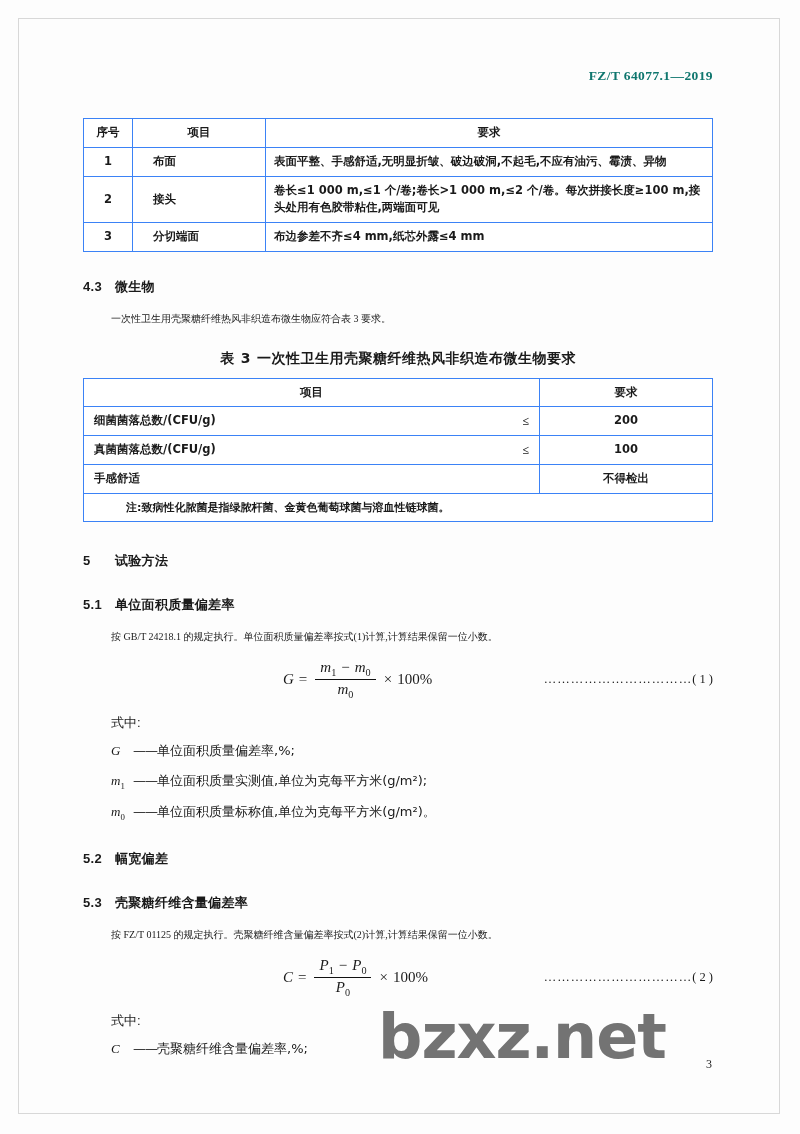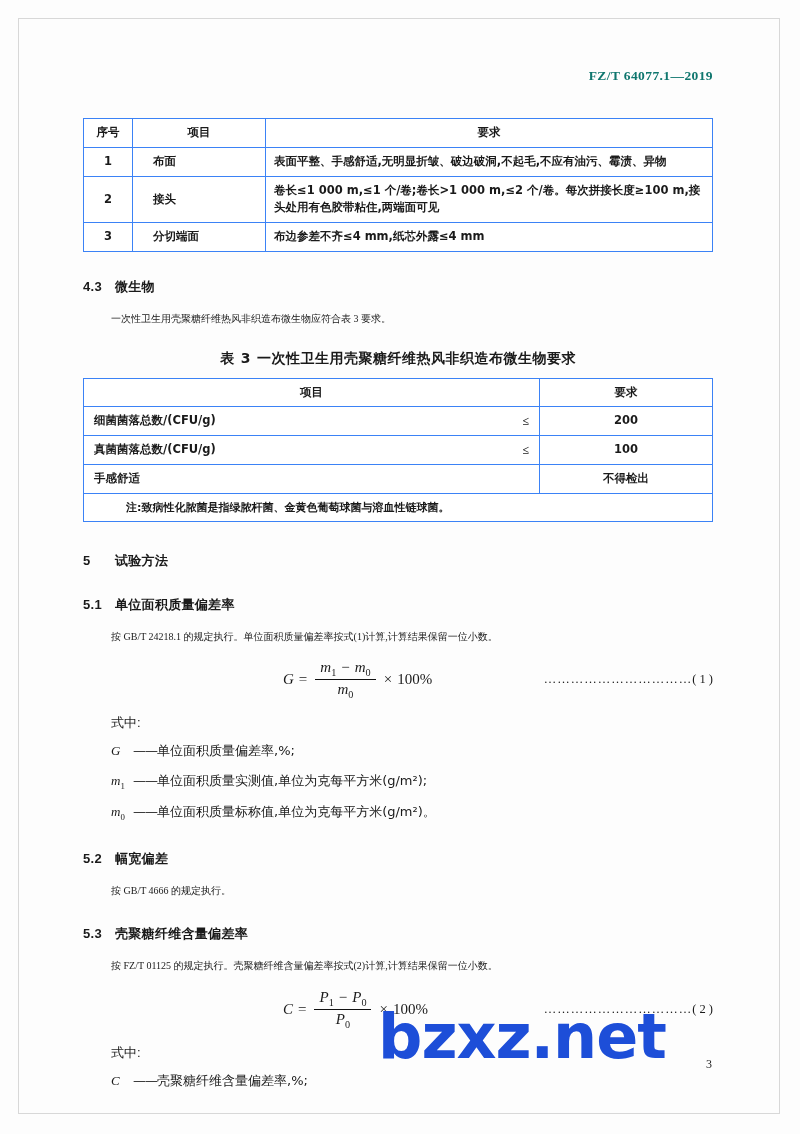--- a/index.html
+++ b/index.html
@@ -175,21 +175,21 @@
   }
   ul.defs li .dash { letter-spacing: -1px; }
 
   .watermark {
     position: absolute;
     left: 378px;
     top: 1000px;
     font-family: "DejaVu Sans", "Liberation Sans", sans-serif;
     font-size: 62px;
     font-weight: bold;
-    color: #1d4ed8;
+    color: #737373;
     letter-spacing: -1px;
     user-select: none;
     pointer-events: none;
   }
   .page-num {
     position: absolute;
     right: 88px;
     bottom: 62px;
     font-family: "Liberation Serif", serif;
     font-size: 12px;
@@ -316,21 +316,20 @@
         <span class="sym"><span>m</span><sub>1</sub></span><span class="dash">——</span><span>单位面积质量实测值,单位为克每平方米(g/m²);</span>
       </li>
       <li>
         <span class="sym"><span>m</span><sub>0</sub></span><span class="dash">——</span><span>单位面积质量标称值,单位为克每平方米(g/m²)。</span>
       </li>
     </ul>
 
     <h3 class="sec">
       <span class="sn">5.2</span><span>幅宽偏差</span>
     </h3>
-    <p class="para">按 GB/T 4666 的规定执行。</p>
 
     <h3 class="sec">
       <span class="sn">5.3</span><span>壳聚糖纤维含量偏差率</span>
     </h3>
     <p class="para">按 FZ/T 01125 的规定执行。壳聚糖纤维含量偏差率按式(2)计算,计算结果保留一位小数。</p>
 
     <div class="formula-row">
       <div class="formula">
         <span>C</span>
         <span class="op">=</span>

